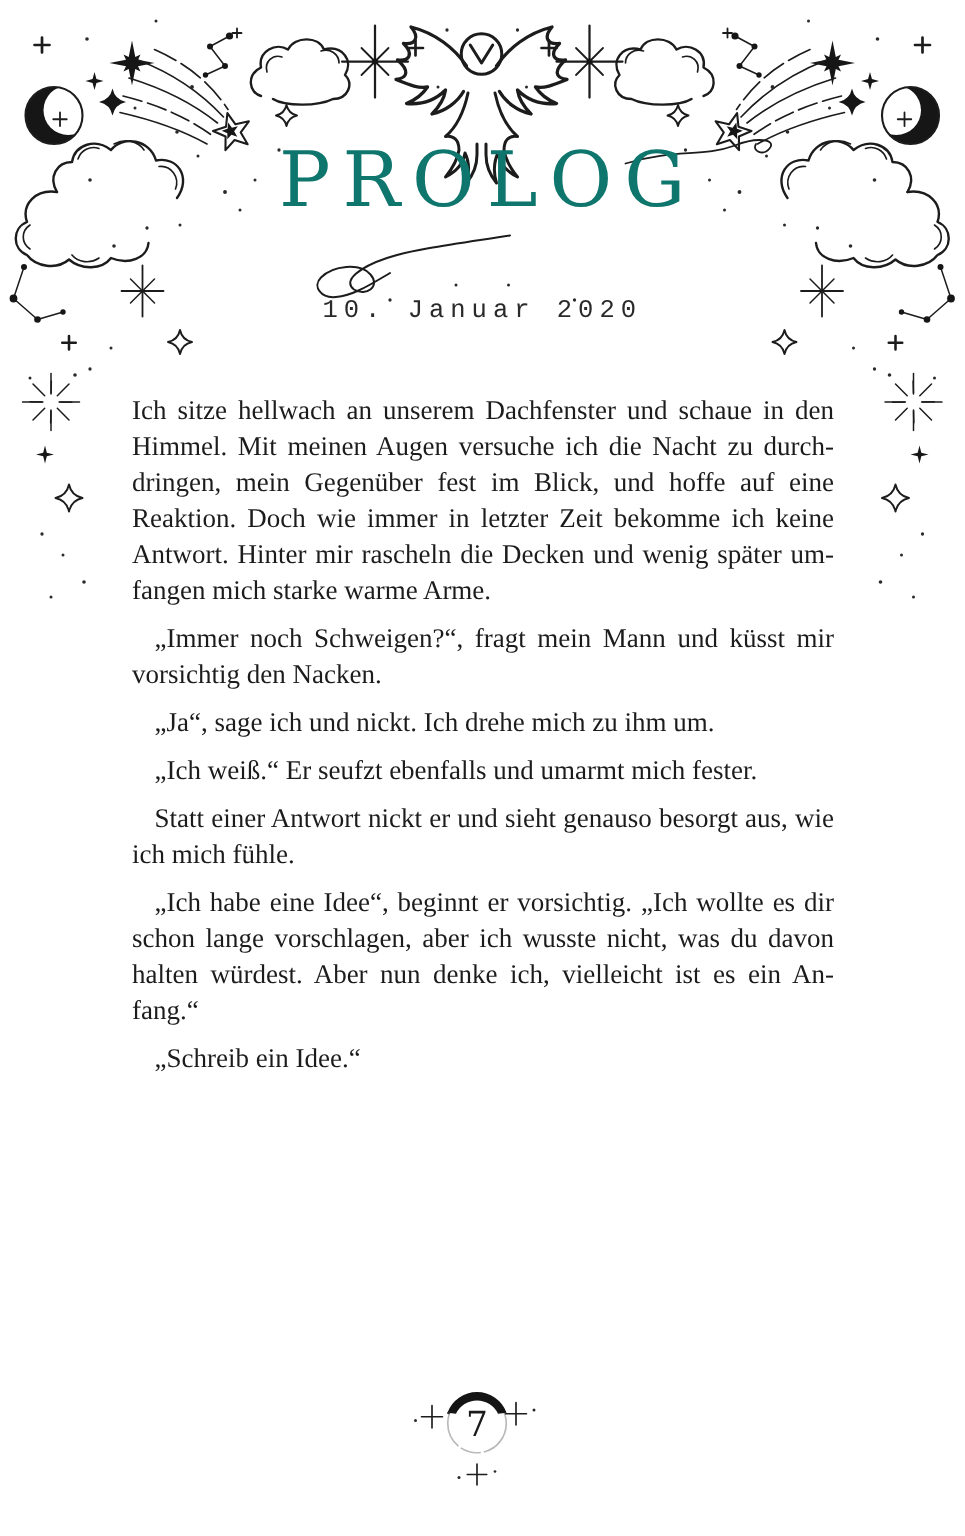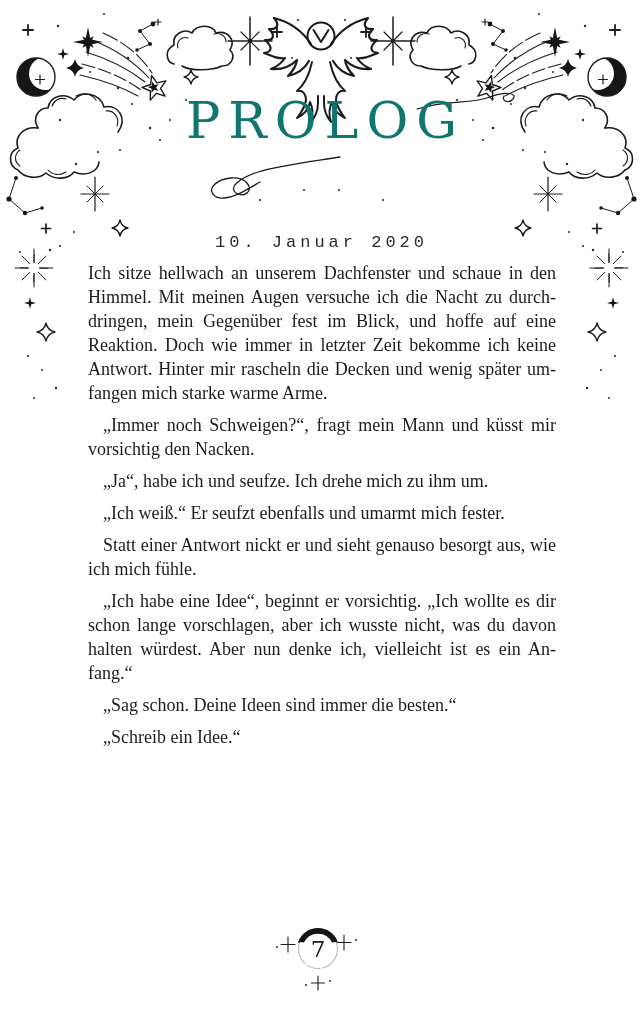--- a/index.html
+++ b/index.html
@@ -19,21 +19,20 @@
     font-size:51px;line-height:1;
     letter-spacing:8px;
     color:#0f766e;font-weight:400;
   }
   .chapter-date{
     position:absolute;top:198px;left:0;width:100%;
     text-align:center;z-index:2;
     font-family:"Liberation Mono", monospace;
     font-size:17px;letter-spacing:4px;
     color:#2a2a2a;
-    margin-top:35px;
   }
   .bodytext{
     position:absolute;top:253px;left:80px;width:484px;z-index:2;
     font-size:18px;line-height:24px;
     text-align:justify;
     hyphens:manual;-webkit-hyphens:manual;
     color:#1c1c1c;
   }
   .bodytext p{margin:8px;text-indent:15px;}
   .bodytext p.first{text-indent:0;}
@@ -213,21 +212,20 @@
     </g>
   </svg>
 
   <div class="chapter-title">PROLOG</div>
 
   <div class="chapter-date">10. Januar 2020</div>
 
   <div class="bodytext" lang="de">
     <p class="first">Ich sitze hellwach an unserem Dachfenster und schaue in den Himmel. Mit meinen Augen versuche ich die Nacht zu durch­dringen, mein Gegenüber fest im Blick, und hoffe auf eine Reaktion. Doch wie immer in letzter Zeit bekomme ich keine Antwort. Hinter mir rascheln die Decken und wenig später um­fangen mich starke warme Arme.</p>
     <p>„Immer noch Schweigen?“, fragt mein Mann und küsst mir vorsichtig den Nacken.</p>
-    <p>„Ja“, habe ich und seufze. Ich drehe mich zu ihm um.</p>
+    <p>„Ja“, sage ich und nickt. Ich drehe mich zu ihm um.</p>
     <p>„Ich weiß.“ Er seufzt ebenfalls und umarmt mich fester.</p>
     <p>Statt einer Antwort nickt er und sieht genauso besorgt aus, wie ich mich fühle.</p>
     <p>„Ich habe eine Idee“, beginnt er vorsichtig. „Ich wollte es dir schon lange vorschlagen, aber ich wusste nicht, was du davon halten würdest. Aber nun denke ich, vielleicht ist es ein An­fang.“</p>
-    <p>„Sag schon. Deine Ideen sind immer die besten.“</p>
     <p>„Schreib ein Idee.“</p>
   </div>
 
 </div>
 
 </body></html>

